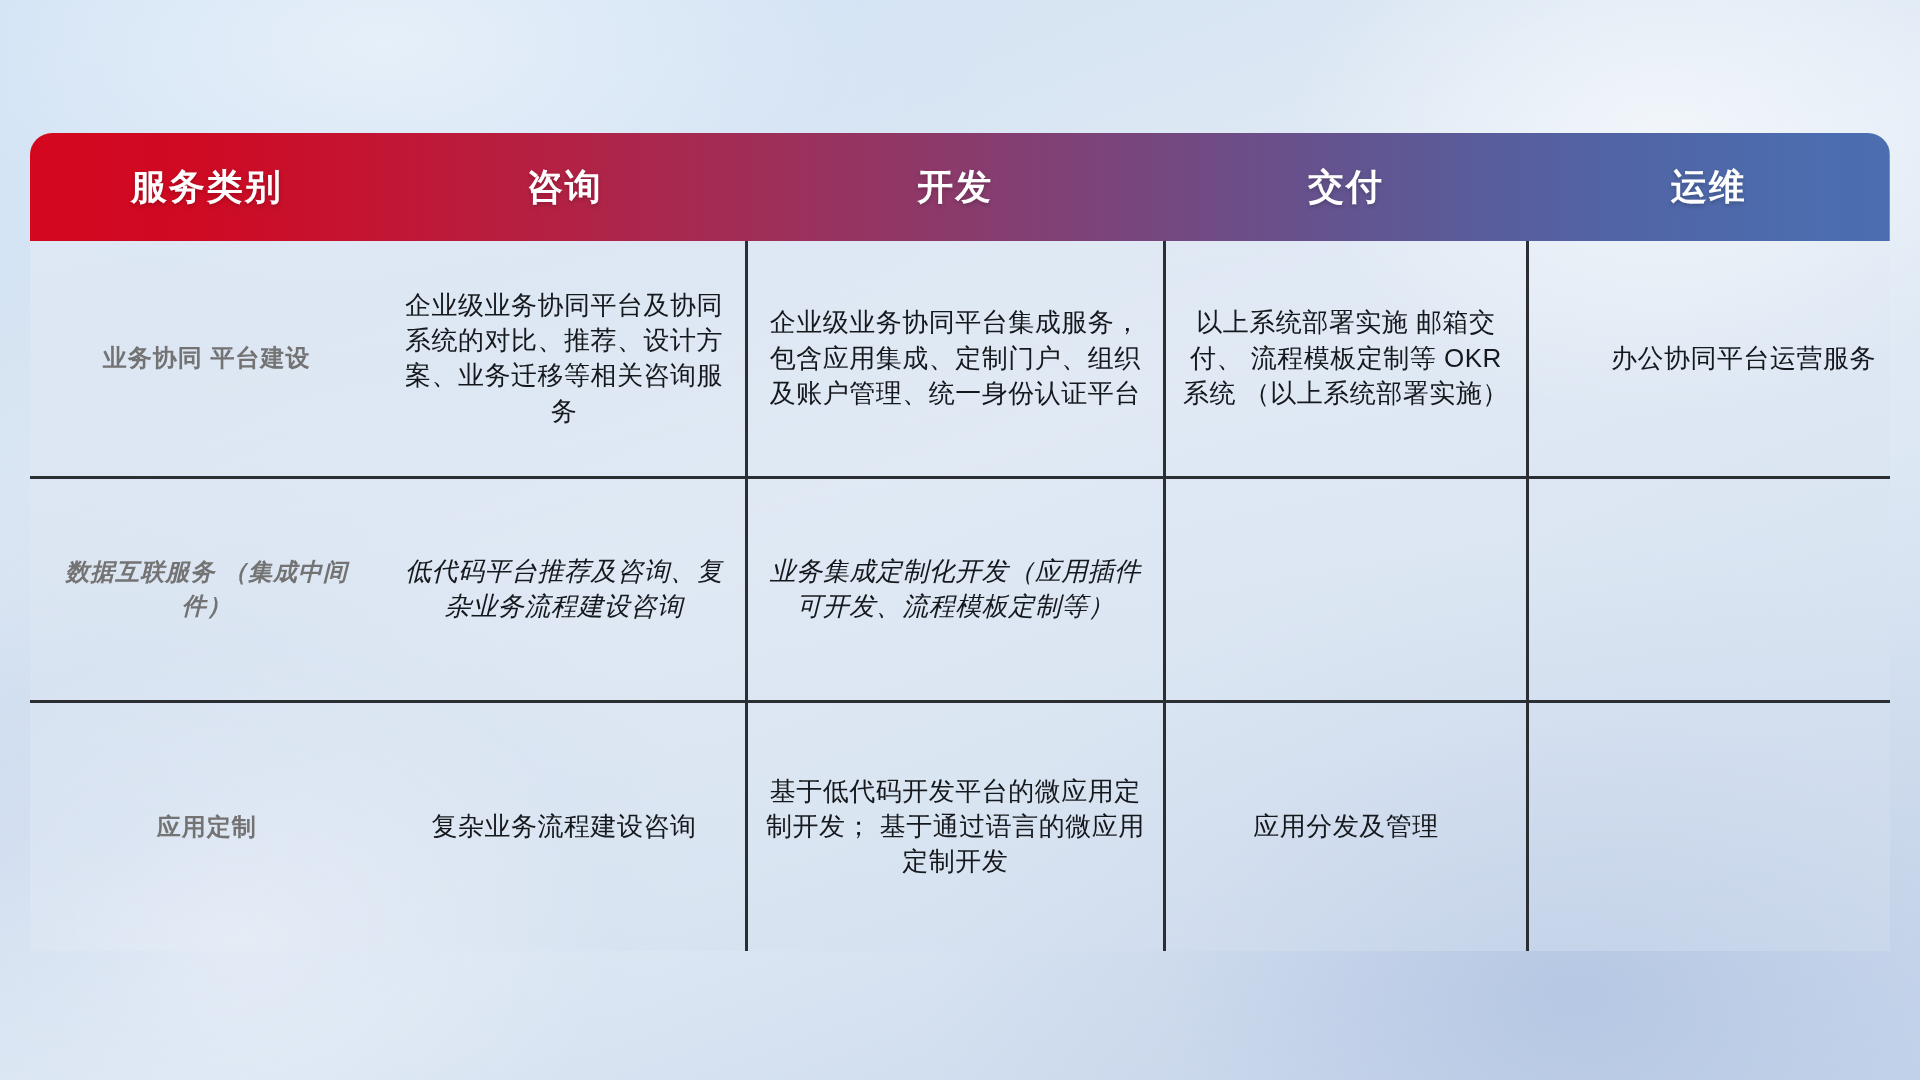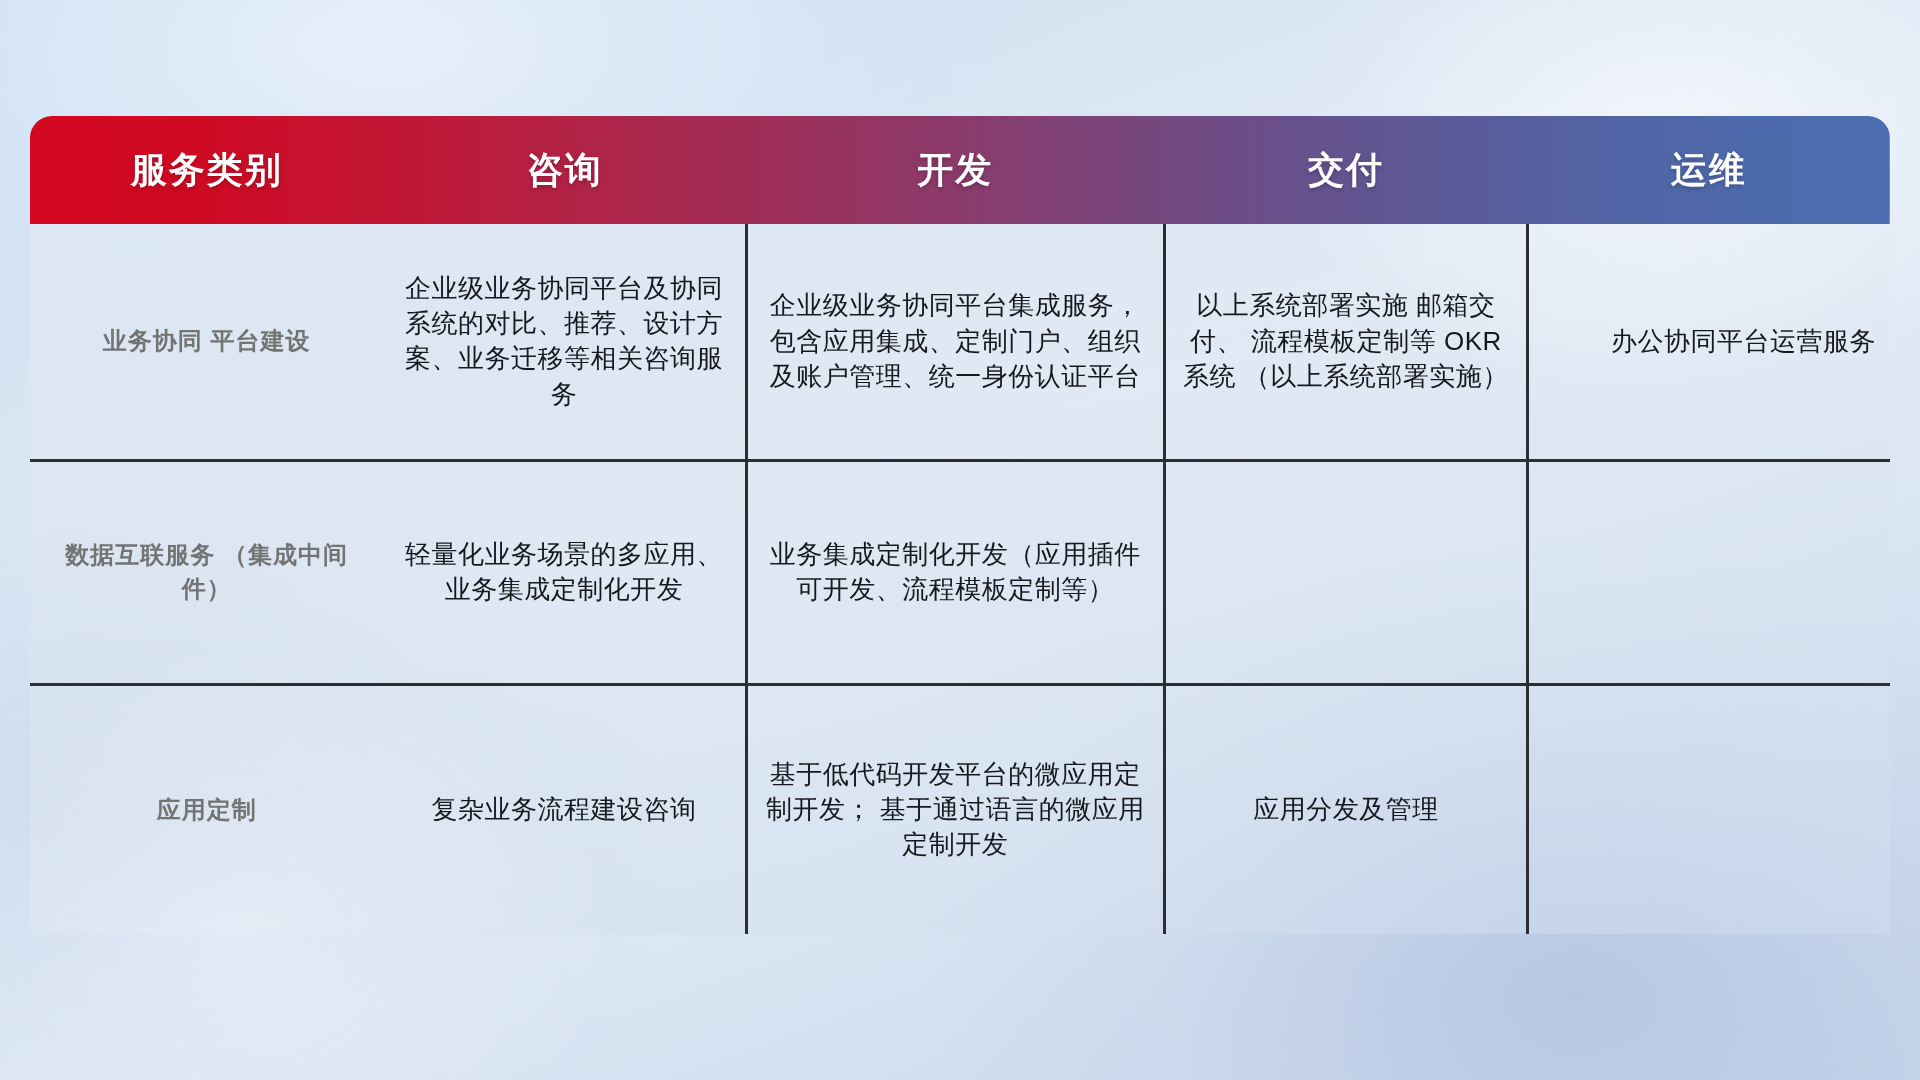--- a/index.html
+++ b/index.html
@@ -36,21 +36,21 @@
     position: absolute; left: -160px; bottom: -160px;
     width: 780px; height: 600px;
     background: radial-gradient(ellipse at center, rgba(255,255,255,0.40) 0%, rgba(255,255,255,0) 70%);
     pointer-events: none;
   }
 
   
   .table-wrap {
     position: absolute;
     left: 30px;
-    top: 116px;
+    top: 133px;
     width: 1860px;
   }
 
   table.svc {
     width: 100%;
     border-collapse: collapse;
     table-layout: fixed;
   }
 
   
@@ -105,21 +105,21 @@
   tbody td.cat {
     border-right: none;
     color: #737373;
     font-weight: bold;
     font-size: 24px;
     line-height: 1.42;
     letter-spacing: 1px;
   }
 
   tbody tr.r1 td { height: 236px; }
-  tbody tr.r2 td { height: 224px; }
+  tbody tr.r2 td { height: 224px; font-style: italic; }
   tbody tr.r3 td { height: 250px; margin-left: 30px; }
 
   
   .body-tint {
     position: absolute;
     left: 0;
     top: 108px;
     width: 100%;
     height: 710px;
     background: linear-gradient(170deg, rgba(226,234,244,0.62) 0%, rgba(219,229,242,0.55) 50%, rgba(209,221,238,0.50) 100%);
@@ -165,21 +165,21 @@
             <span>（以上系统部署实施）</span>
           </td>
           <td>办公协同平台运营服务</td>
         </tr>
 
         <tr class="r2">
           <td class="cat">
             <span class="cell-lines">数据互联服务</span>
             <span class="cell-lines">（集成中间件）</span>
           </td>
-          <td>轻量化业务场景的多应用、业务集成定制化开发</td>
+          <td>低代码平台推荐及咨询、复杂业务流程建设咨询</td>
           <td>业务集成定制化开发（应用插件可开发、流程模板定制等）</td>
           <td></td>
           <td></td>
         </tr>
 
         <tr class="r3">
           <td class="cat">
             <span class="cell-lines">应用定制</span>
           </td>
           <td>复杂业务流程建设咨询</td>

